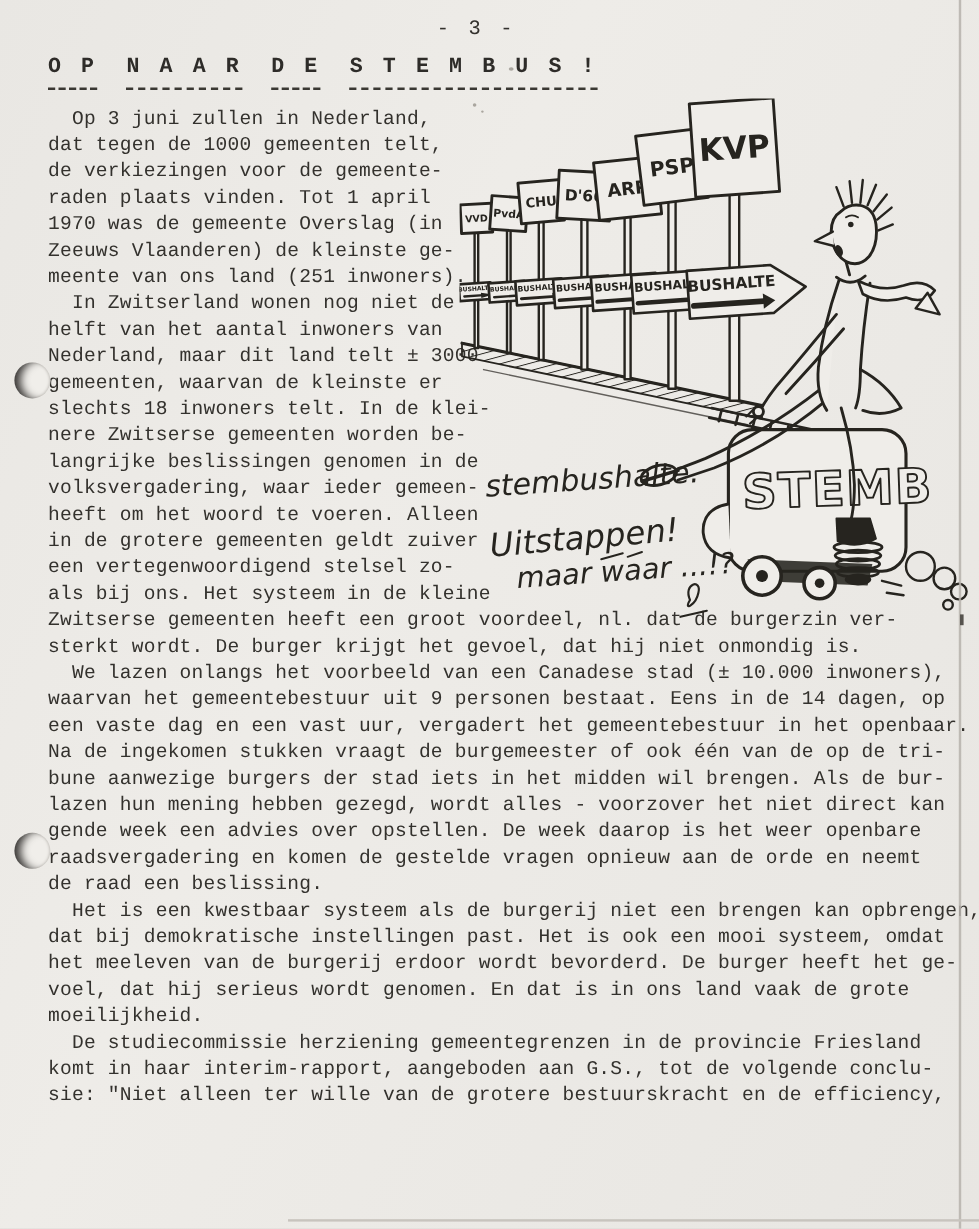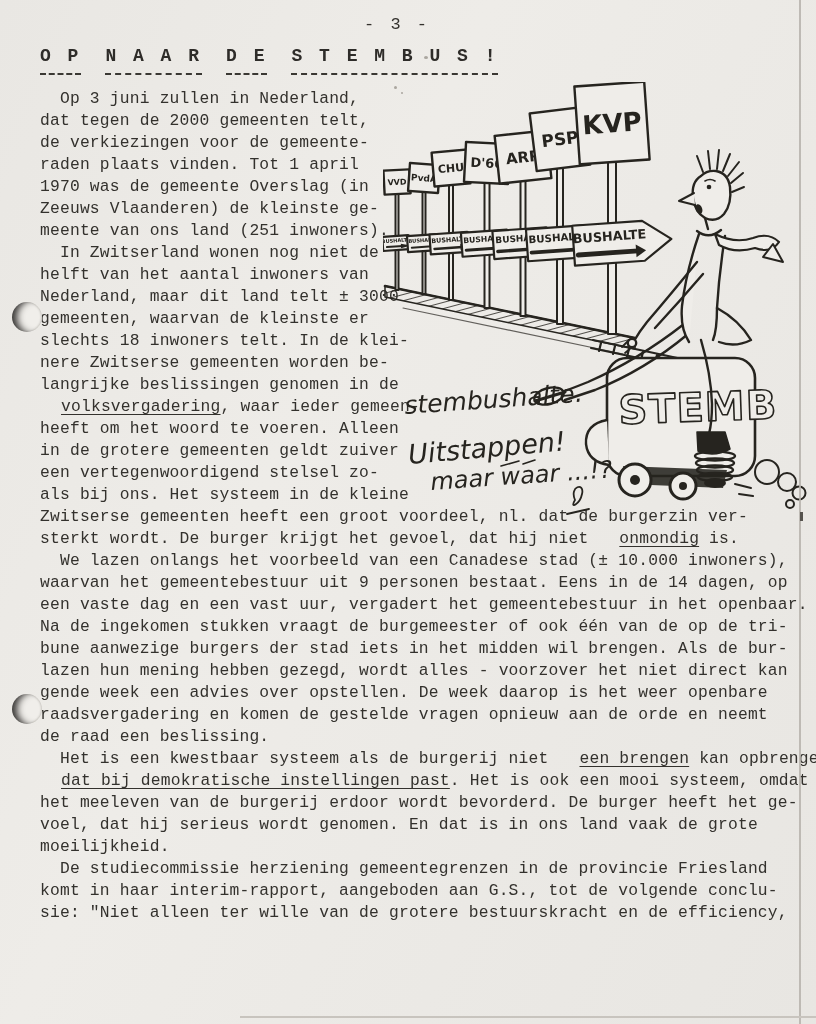--- a/index.html
+++ b/index.html
@@ -9,21 +9,21 @@
         font-family:"Liberation Mono",monospace;color:#33312d;}
   #page-number{position:absolute;left:364px;top:14px;font:17px/22px "Liberation Mono",monospace;
         letter-spacing:3px;color:#33312d;}
   #title{position:absolute;left:40px;top:46px;white-space:nowrap;}
   .title-word{display:inline-block;font:bold 18px/1.2 "Liberation Mono",monospace;
         letter-spacing:3px;color:#2e2c29;border-bottom:2px dashed #3a3833;
         padding-bottom:5px;margin-right:24px;}
   #text-block{position:absolute;left:40px;top:88px;width:760px;}
   .tline{height:22px;white-space:pre;font:16.3px/22px "Liberation Mono",monospace;
         color:#33312d;letter-spacing:.2px;}
-  .tline .u{text-decoration:underline;text-underline-offset:3px;margin-left:21px;}
+  .tline .u{text-underline-offset:3px;}
   #cartoon{position:absolute;left:383px;top:82px;}
   .hole{position:absolute;left:12px;width:30px;height:30px;border-radius:50%;
         background:#f0eeea;box-shadow:inset 8px 0 7px -3px #3a3836, inset -1px 0 2px #c9c6c1;}
   #hole-top{top:302px;} #hole-bottom{top:694px;}
   .edge-line-right{position:absolute;left:799px;top:0;width:2px;height:1024px;background:#b6b2ac;opacity:.85;}
   .edge-tick{position:absolute;left:800px;top:512px;width:3px;height:9px;background:#56534e;}
   .edge-line-bottom{position:absolute;left:240px;top:1016px;width:576px;height:2px;background:#c8c4be;}
   .speck{position:absolute;border-radius:50%;background:#aaa69f;}
   #speck1{left:424px;top:56px;width:4px;height:3px;}
   #speck2{left:394px;top:86px;width:3px;height:3px;}
@@ -33,21 +33,21 @@
 <body>
 
 <div id="page">
 
   <div id="page-number">- 3 -</div>
 
   <div id="title"><span class="title-word">O P</span><span class="title-word">N A A R</span><span class="title-word">D E</span><span class="title-word">S T E M B U S !</span></div>
 
   <div id="text-block">
       <div class="tline"><span>  Op 3 juni zullen in Nederland,</span></div>
-      <div class="tline"><span>dat tegen de 2000 gemeenten telt,</span></div>
+      <div class="tline"><span>dat tegen de 1000 gemeenten telt,</span></div>
       <div class="tline"><span>de verkiezingen voor de gemeente-</span></div>
       <div class="tline"><span>raden plaats vinden. Tot 1 april</span></div>
       <div class="tline"><span>1970 was de gemeente Overslag (in</span></div>
       <div class="tline"><span>Zeeuws Vlaanderen) de kleinste ge-</span></div>
       <div class="tline"><span>meente van ons land (251 inwoners).</span></div>
       <div class="tline"><span>  In Zwitserland wonen nog niet de</span></div>
       <div class="tline"><span>helft van het aantal inwoners van</span></div>
       <div class="tline"><span>Nederland, maar dit land telt ± 3000</span></div>
       <div class="tline"><span>gemeenten, waarvan de kleinste er</span></div>
       <div class="tline"><span>slechts 18 inwoners telt. In de klei-</span></div>

